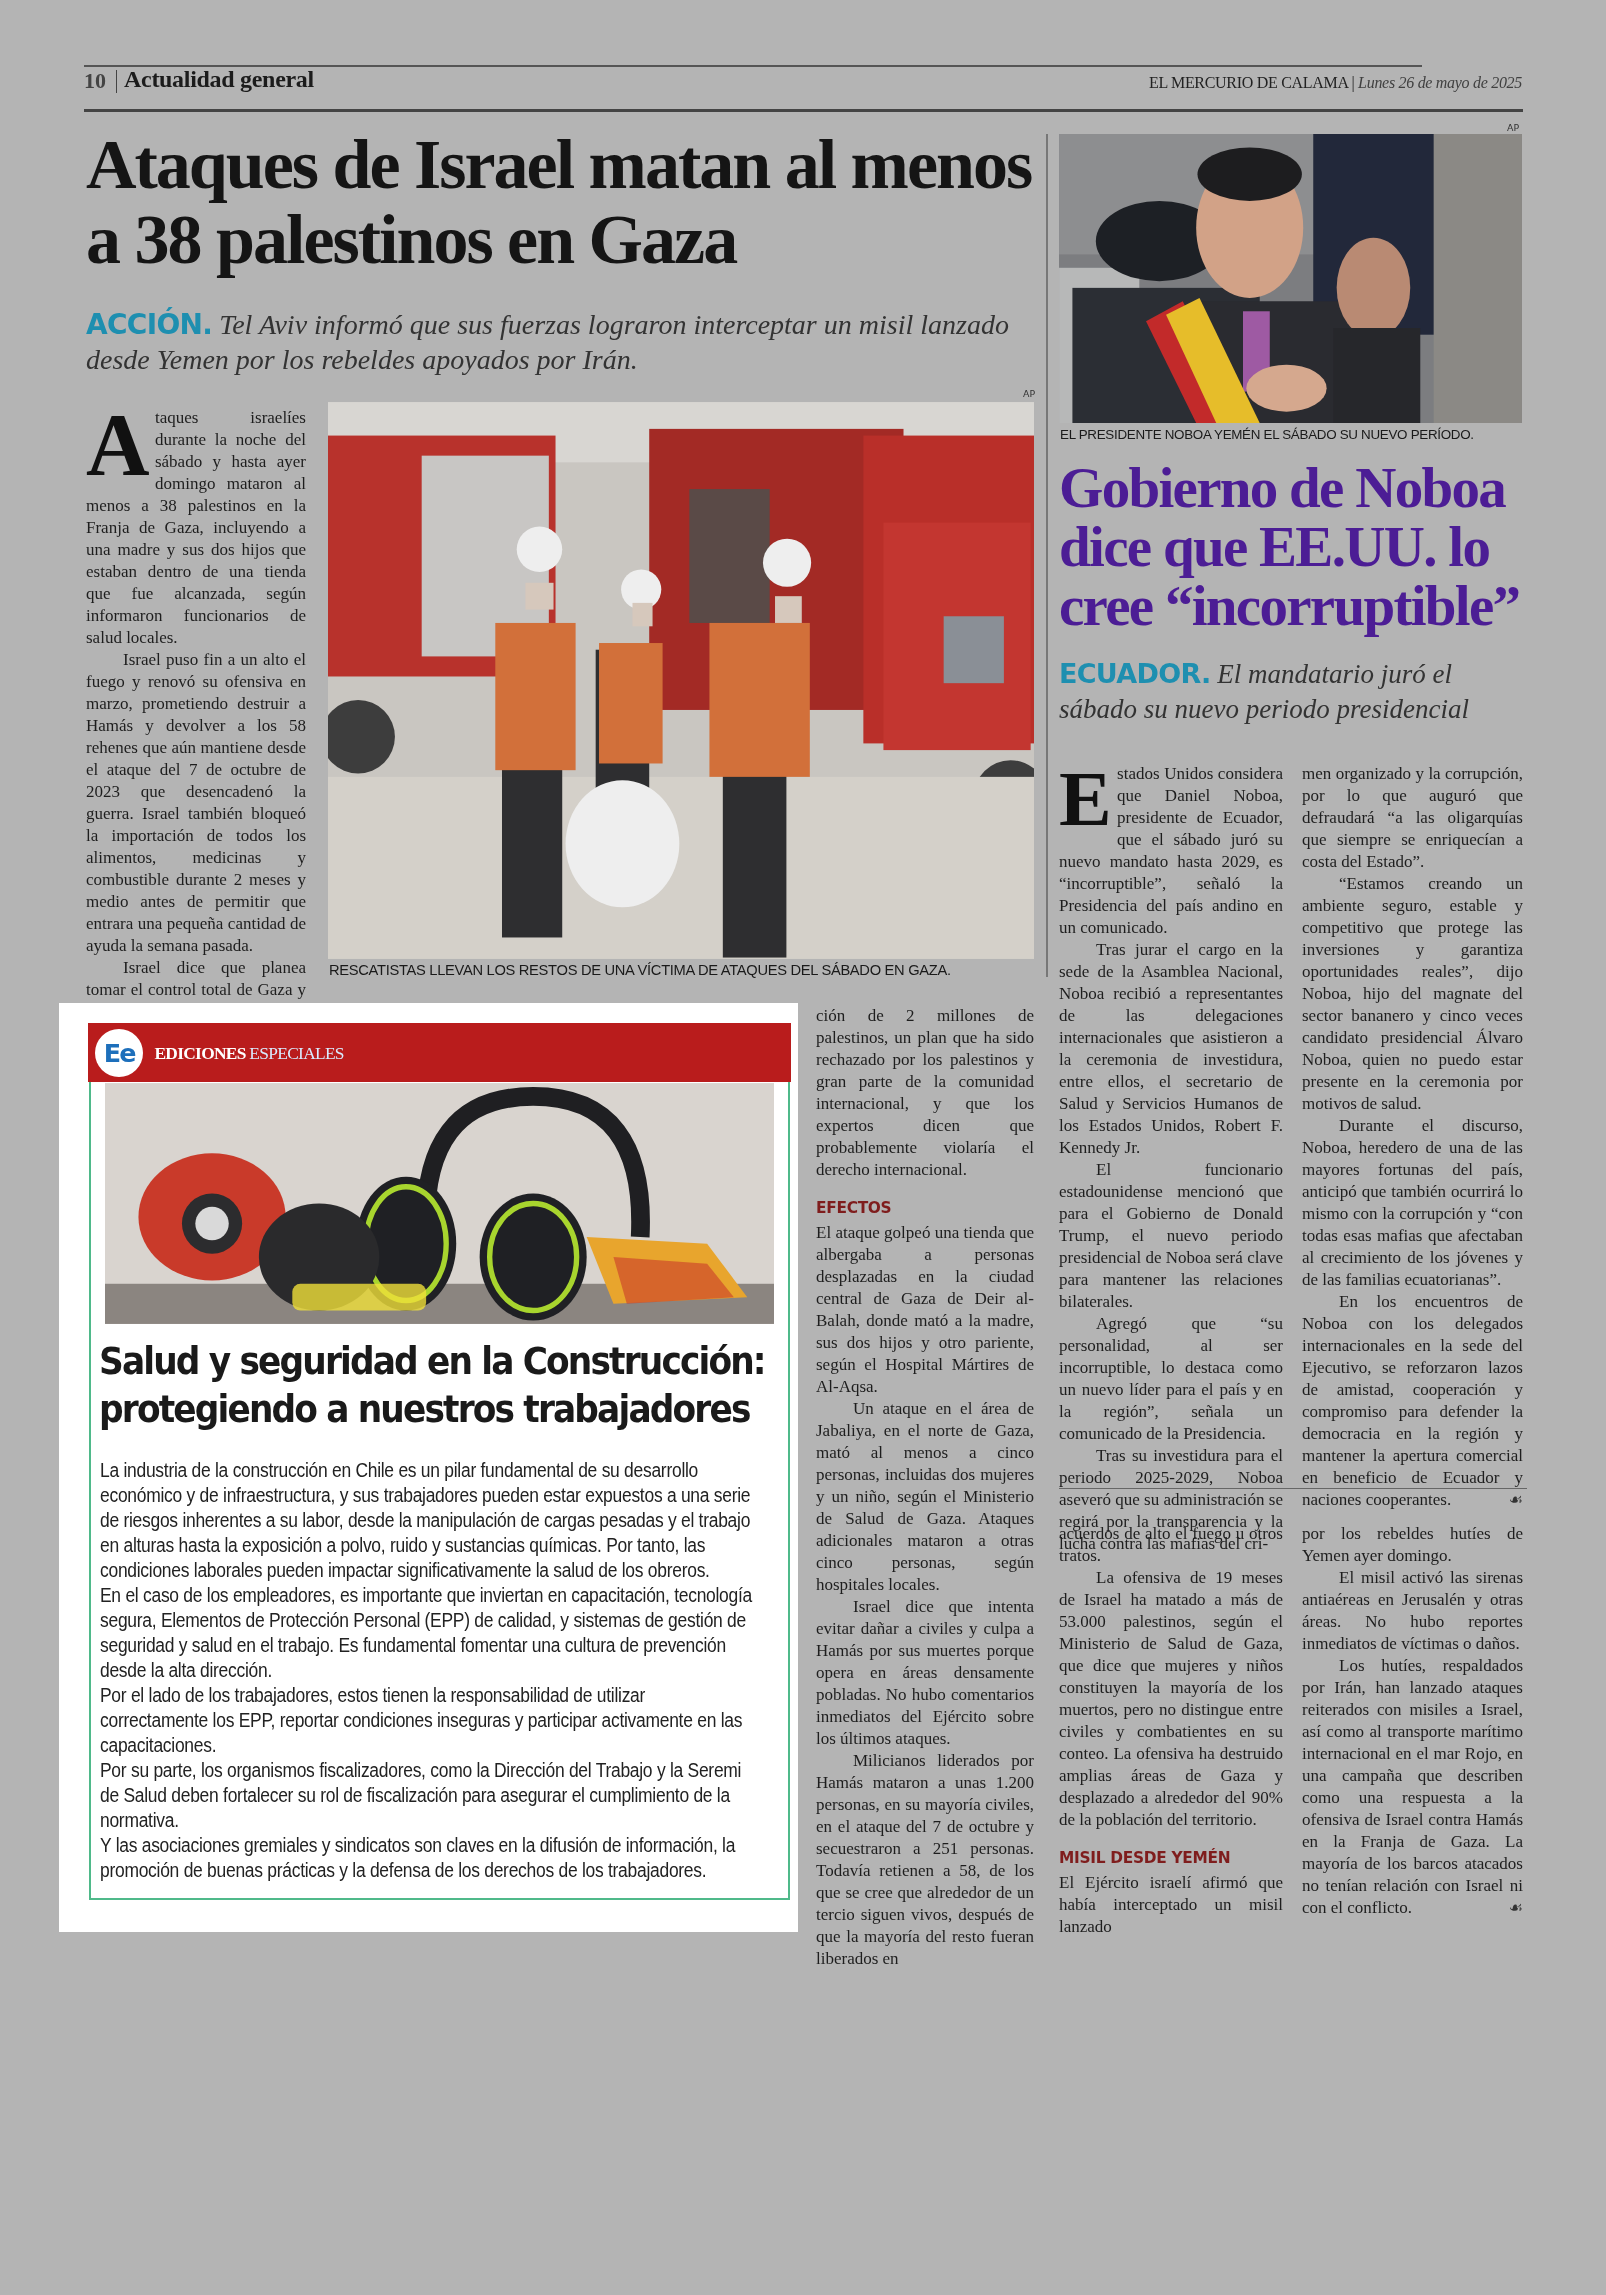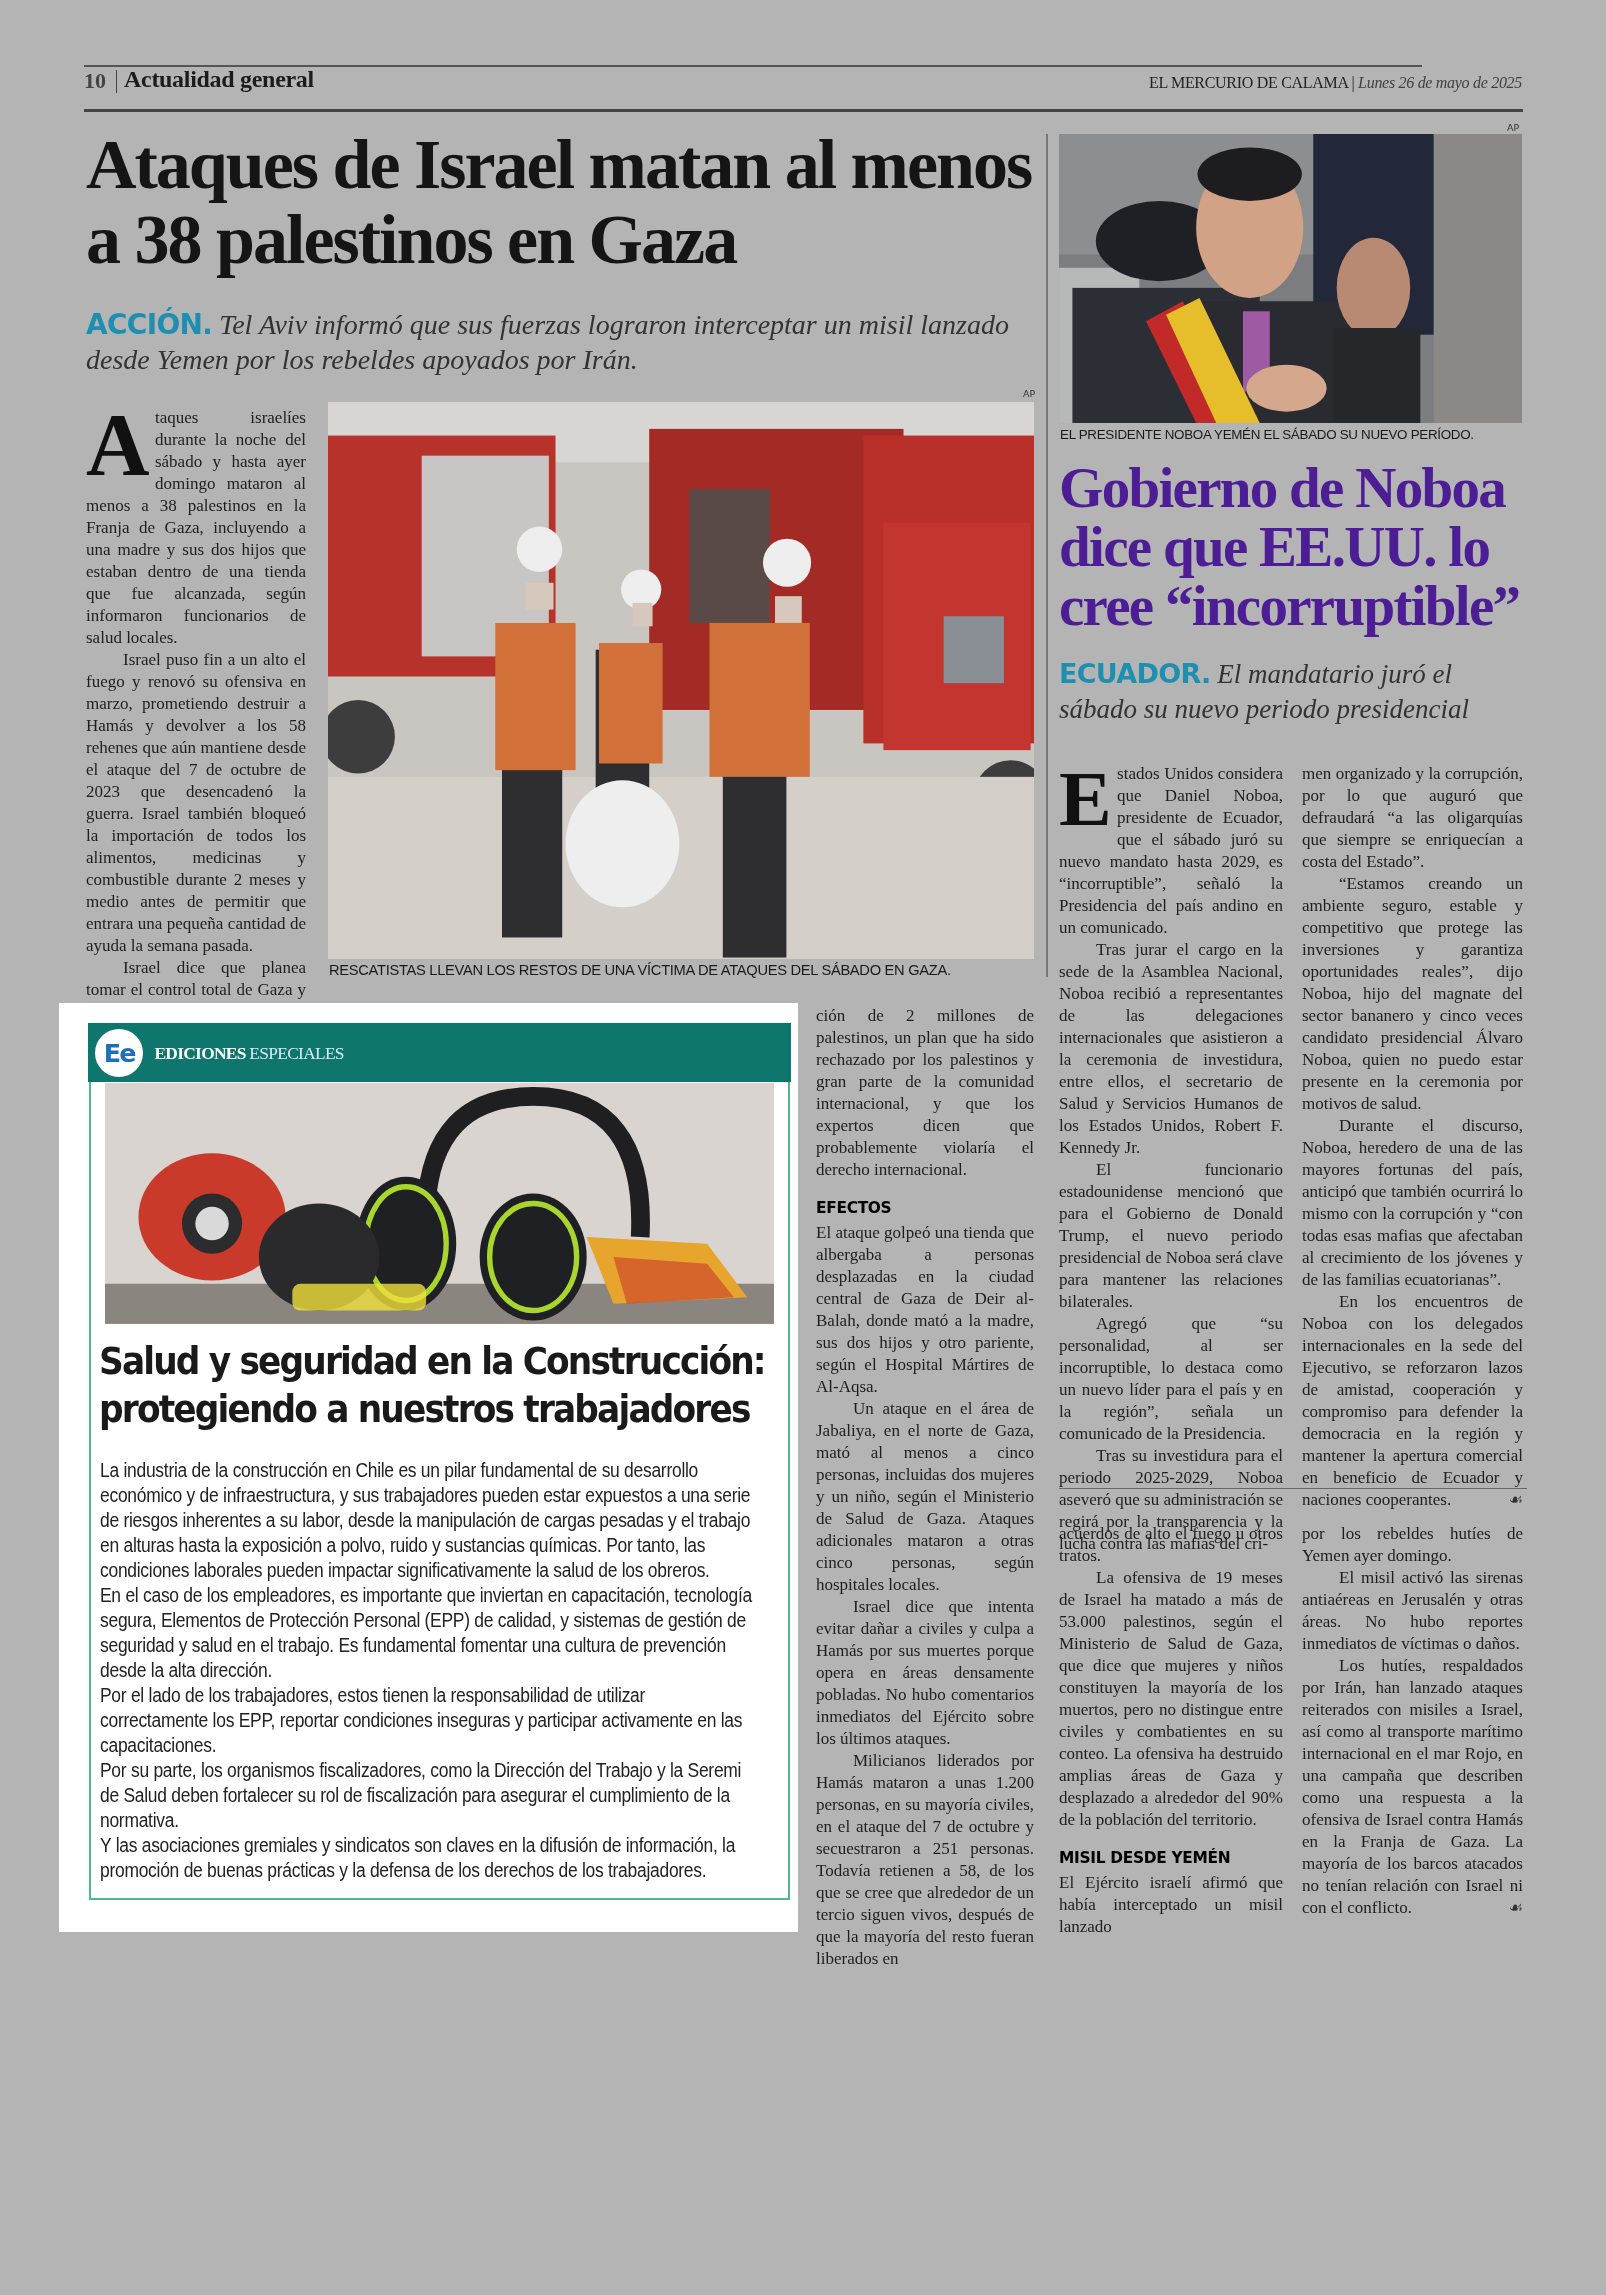--- a/index.html
+++ b/index.html
@@ -12,33 +12,33 @@
   .section { left:124px; top:66px; font-size:24px; font-weight:bold; letter-spacing:-0.3px; }
   .masthead { right:84px; top:74px; font-size:16px; letter-spacing:-0.3px; color:#222; }
   .masthead .date { color:#404040;font-style:italic; }
   .h1 { left:86px; top:127px; width:970px; font-size:70px; font-weight:bold; line-height:75px; letter-spacing:-2px; color:#151515; }
   .kicker { font-family:"DejaVu Sans", sans-serif; font-weight:bold; color:#1e8fb0; font-style:normal; letter-spacing:-0.7px; }
   .deck { left:86px; top:307px; width:957px; font-size:28px; font-style:italic; line-height:35px; color:#333; }
   .col { font-size:17px; line-height:22px; text-align:justify; color:#1e1e1e; }
   .col p { margin:0; text-indent:37px; }
   .col p.first { text-indent:0; }
   .dropcap { float:left; font-size:88px; line-height:67px; font-weight:bold; margin:4px 5.4px 0 0; color:#111; }
-  .subhead { font-family:"DejaVu Sans", sans-serif; font-weight:bold; color:#000000; font-size:15.4px; margin:16px 0 2.7px 0; letter-spacing:-0.3px; }
+  .subhead { font-family:"DejaVu Sans", sans-serif; font-weight:bold; color:#7f1d1d; font-size:15.4px; margin:16px 0 2.7px 0; letter-spacing:-0.3px; }
   .endmark { float:right; font-size:16px; color:#333; }
   .credit { font-family:"DejaVu Sans", sans-serif; font-size:9.4px; color:#333; }
   .caption { font-family:"Liberation Sans", sans-serif; font-size:14.7px; color:#1a1a1a; letter-spacing:-0.3px; }
   .photo { overflow:hidden; }
   .vrule { left:1046px; top:134px; width:2px; height:843px; background:#777; }
   .hrule-r { left:1059px; top:1488px; width:468px; height:1.3px; background:#666; }
   .h2 { left:1059px; top:458px; width:468px; font-size:57px; font-weight:bold; line-height:59px; letter-spacing:-1.7px; color:#4c1d95; }
   .deck2 { left:1059px; top:656px; width:468px; font-size:27px; font-style:italic; line-height:35px; color:#333; }
   
   .ad { left:59px; top:1003px; width:739px; height:929px; background:#ffffff; }
   .ad-inner { position:absolute; left:30px; top:25px; width:697px; height:870px; border:2px solid #4fb98a; border-top:none; background:#fff; }
-  .ad-banner { position:absolute; left:29.4px; top:20px; width:703px; height:59px; background:#0f766e; }
+  .ad-banner { position:absolute; left:29.4px; top:20px; width:703px; height:59px; background:#b91c1c; }
   .ad-logo { position:absolute; left:6.7px; top:6px; width:48px; height:48px; border-radius:50%; background:#fff; color:#1d6fbb; font-family:"DejaVu Sans", sans-serif; font-weight:bold; font-size:25.4px; line-height:48px; text-align:center; letter-spacing:-2px; }
   .ad-brand { position:absolute; left:66px; top:20px; font-family:Liberation Serif, serif; color:#fff; font-size:17.4px; letter-spacing:-0.7px; }
   .ad-brand b { font-weight:bold; }
   .ad-brand span { font-weight:normal; color:#d9ecff; }
   .ad-title { position:absolute; left:40px; top:335px; width:669px; font-family:"DejaVu Sans", sans-serif; font-weight:bold; font-size:37px; line-height:48px; letter-spacing:-2px; color:#1a1a1a; transform:scaleX(0.93); transform-origin:left; white-space:nowrap; }
   .ad-body { position:absolute; left:41px; top:455px; width:729px; font-family:"Liberation Sans", sans-serif; font-size:19.4px; line-height:25px; color:#222; transform:scaleX(0.9); transform-origin:left; letter-spacing:-0.3px; }
   .ad-body p { margin:0; }
 </style>
 </head>
 <body>

